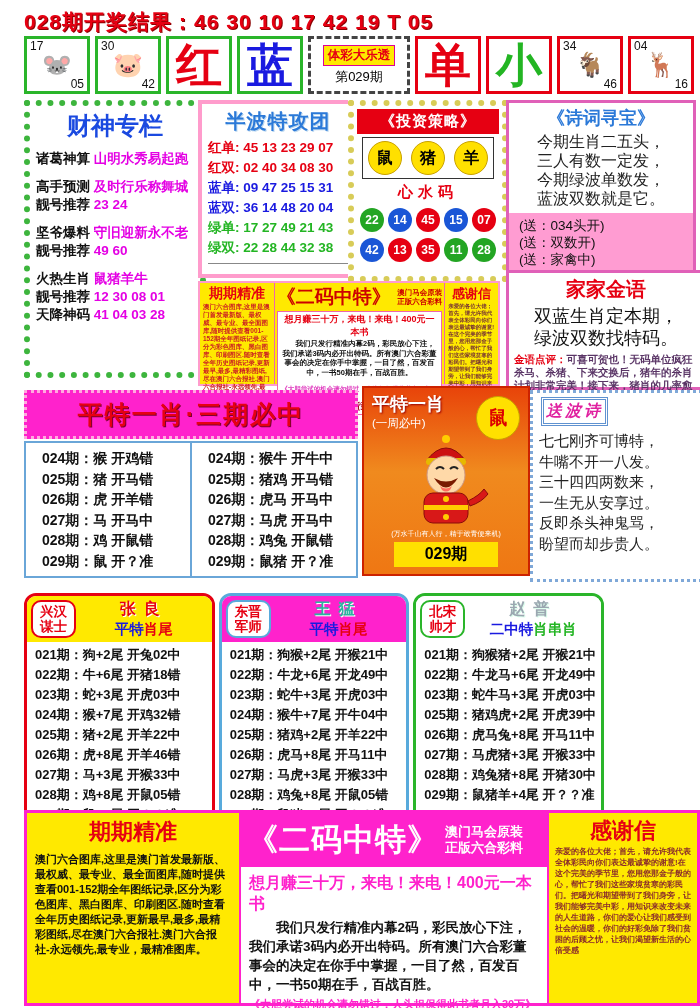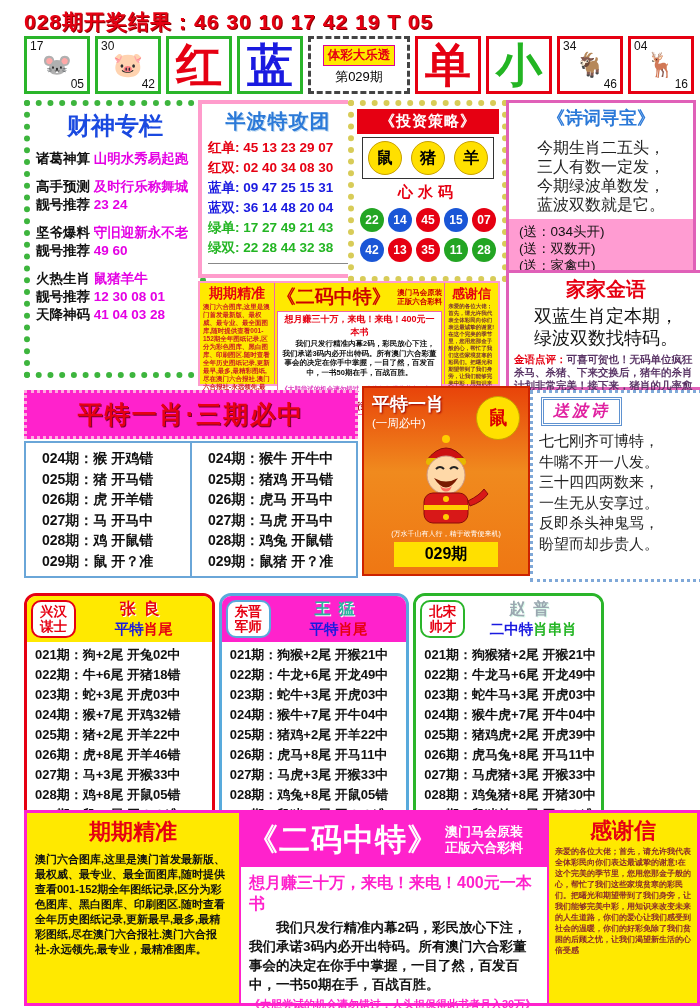--- a/index.html
+++ b/index.html
@@ -42,21 +42,21 @@
   .tz-banner{background:#e60012;color:#fff;font-weight:bold;font-size:15px;text-align:center;padding:3px 0;margin:3px;letter-spacing:1px;}
   .tz-zrow{border:1px solid #333;margin:3px 8px;display:flex;justify-content:space-around;align-items:center;padding:3px 0;}
   .tz-z{width:32px;height:32px;border-radius:50%;background:#ffe000;border:1px solid #c9a100;display:flex;align-items:center;justify-content:center;font-size:16px;font-weight:bold;color:#000;}
   .tz-sub{color:#e60012;font-weight:bold;text-align:center;font-size:15px;letter-spacing:5px;margin:4px 0 2px;}
   .tz-balls{display:flex;justify-content:space-evenly;margin:6px 2px;}
   .ball{width:24px;height:24px;border-radius:50%;color:#fff;font-weight:bold;font-size:12px;display:flex;align-items:center;justify-content:center;flex:none;}
   .ball.red{background:#e60012}.ball.blue{background:#1a56d6}.ball.green{background:#23a523}
 
   
   .shici{position:absolute;left:506px;top:100px;width:184px;height:164px;border:3px solid #e060b8;background:#fff;}
-  .sc-title{color:#2b79d8;font-weight:bold;font-size:18px;text-align:center;margin:3px 0 8px;}
+  .sc-title{color:#2b79d8;font-weight:bold;font-size:18px;text-align:center;margin:3px 0 2px;}
   .sc-line{font-size:16px;color:#222;text-align:center;line-height:19px;}
   .sc-gifts{background:#ff9cd2;margin-top:5px;padding:4px 10px 5px;}
   .sc-gift{font-size:13.5px;color:#111;line-height:17px;}
 
   
   .miniad{position:absolute;left:198px;top:281px;width:298px;height:101px;background:#ffe900;border:2px solid #ff9ccc;display:flex;}
   .ma-left{width:84px;padding:2px 3px;border-right:1px solid #e6a;}
   .ma-ltitle{color:#e60012;font-weight:bold;font-size:14px;text-align:center;}
   .ma-ltext{font-size:6.5px;line-height:8px;color:#c22;font-weight:bold;}
   .ma-center{flex:1;padding:1px 2px;text-align:center;}
@@ -93,21 +93,21 @@
   .ptc-sub{color:#fff;font-size:11.5px;margin:0 0 0 8px;}
   .ptc-circle{position:absolute;right:8px;top:8px;width:42px;height:42px;background:#ffe000;border-radius:50%;
               border:1px solid #c9a100;display:flex;align-items:center;justify-content:center;
               color:#d00;font-weight:bold;font-size:19px;}
   .ptc-art{display:block;margin:0 auto;}
   .ptc-caption{color:#fff;font-size:7px;text-align:center;white-space:nowrap;}
   .ptc-issue{background:#ffe000;width:104px;margin:3px auto 0;text-align:center;font-size:16px;font-weight:bold;padding:2px 0;color:#000;}
 
   
   .songbo{position:absolute;left:530px;top:390px;width:160px;height:182px;border:3px dotted #7fa8d8;background:#fff;padding:2px 6px;}
-  .sb-badge{display:inline-block;border:3px double #5f92d0;padding:1px 9px;margin:2px 0 5px 2px;}
+  .sb-badge{display:inline-block;border:3px double #5f92d0;padding:1px 2px;margin:2px 0 5px 2px;}
   .sb-btext{color:#e020a0;font-weight:bold;font-style:italic;font-size:16px;letter-spacing:3px;}
   .sb-line{font-size:15px;color:#222;line-height:20.5px;white-space:nowrap;}
 
   
   .columns{position:absolute;left:24px;top:593px;width:580px;display:flex;gap:4px;}
   .tipcol{flex:1;border-radius:12px;background:#fff;overflow:hidden;}
   .tipcol.c1{border:3px solid #e60012}
   .tipcol.c2{border:3px solid #58aadc}
   .tipcol.c3{border:3px solid #2ab52a}
   .tch{display:flex;align-items:center;gap:4px;padding:3px 4px;height:40px;}
@@ -389,21 +389,20 @@
 帅才</span>
         <span class="tc-right">
           <span class="tc-master">赵普</span><br>
           <span class="tc-type"><span class="t-blue">二中特</span><span class="t-green">肖串肖</span></span>
         </span>
       </div>
       <div class="tc-rows">
         <div>021期：狗猴猪+2尾 开猴21中</div>
         <div>022期：牛龙马+6尾 开龙49中</div>
         <div>023期：蛇牛马+3尾 开虎03中</div>
-        <div>024期：猴牛虎+7尾 开牛04中</div>
         <div>025期：猪鸡虎+2尾 开虎39中</div>
         <div>026期：虎马兔+8尾 开马11中</div>
         <div>027期：马虎猪+3尾 开猴33中</div>
         <div>028期：鸡兔猪+8尾 开猪30中</div>
         <div>029期：鼠猪羊+4尾 开？？准</div>
       </div>
     </section>
   </div>
 
   <section class="bottomad">

